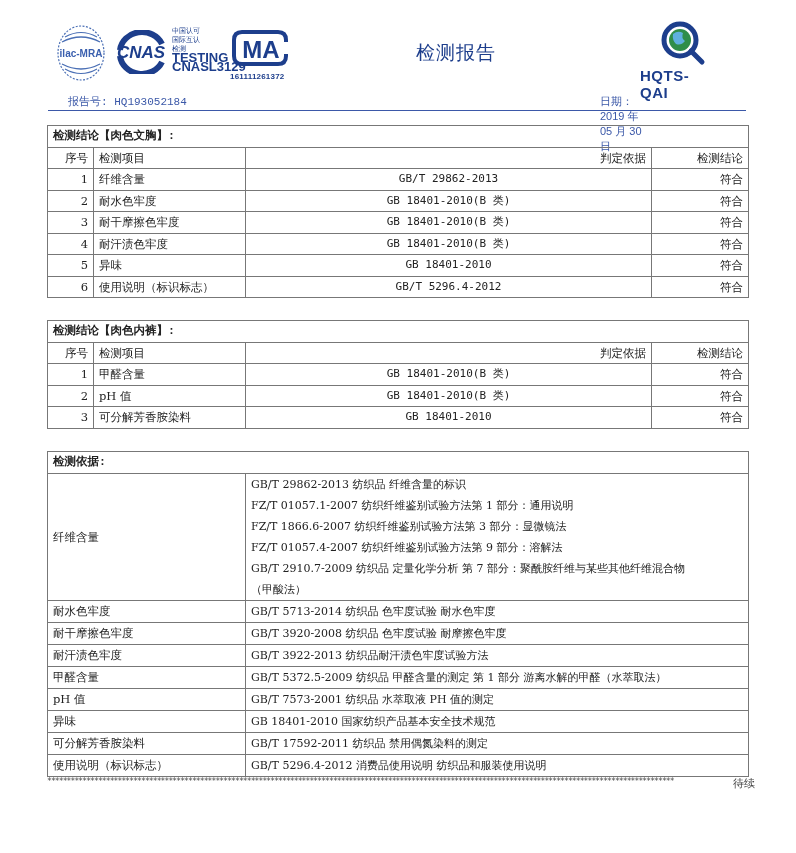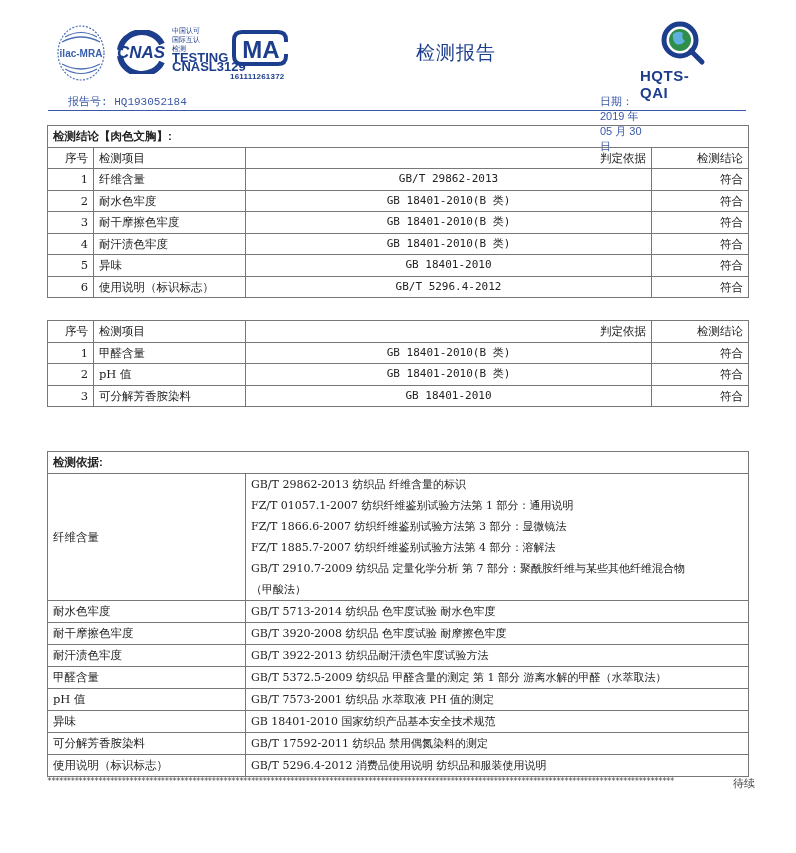--- a/index.html
+++ b/index.html
@@ -23,21 +23,21 @@
   .report-no { position: absolute; left: 68px; top: 94px; font-size: 11px; color: #3b58a8;
                font-family: Liberation Mono, monospace; }
   .report-date { position: absolute; left: 600px; top: 94px; font-size: 11px; color: #3b58a8;
                  font-family: "Liberation Sans", sans-serif; }
   .hline { position: absolute; left: 48px; top: 110px; width: 698px; height: 1px; background: #3b58a8; }
 
   table.t { position: absolute; left: 47px; width: 701px; border-collapse: collapse;
             font-size: 11.5px; table-layout: fixed; }
   table.t td { border: 1px solid #777; padding: 0 5px; height: 20.5px; line-height: 20px;
                white-space: nowrap; overflow: hidden; }
-  table.t td.sec { font-weight: bold; font-family: Liberation Sans, sans-serif; font-size: 11.5px;
+  table.t td.sec { font-weight: bold; font-family: Liberation Mono, monospace; font-size: 11.5px;
                    padding-left: 5px; margin-top: 32px; }
   table.t td.c { text-align: right; }
   table.t td.col-std { text-align: center; font-family: "DejaVu Sans Mono", "Liberation Mono", monospace;
                        font-size: 11px; }
   #t1 { top: 125px; }
   #t2 { top: 320px; }
   #t3 { top: 451px; }
   #t3 td.basis-left { vertical-align: middle; }
   #t3 td.basis-right { font-size: 11px; white-space: normal; line-height: 21px; }
   #t3 .line { display: block; height: 21px; white-space: nowrap; }
@@ -154,20 +154,23 @@
   </table>
 
 <table class="t" id="t2">
   <colgroup>
       <col style="width:46px">
       <col style="width:152px">
       <col style="width:406px">
       <col style="width:97px">
     </colgroup>
   <tbody>
+      <tr>
+        <td class="sec" colspan="4">检测结论【肉色内裤】:</td>
+      </tr>
   <tr>
     <td class="c">序号</td>
     <td>检测项目</td>
     <td class="c">判定依据</td>
     <td class="c">检测结论</td>
   </tr>
   <tr>
     <td class="c">1</td>
     <td>甲醛含量</td>
     <td class="col-std">GB 18401-2010(B 类)</td>
@@ -196,21 +199,21 @@
   <tbody>
       <tr>
         <td class="sec" colspan="2">检测依据:</td>
       </tr>
   <tr>
     <td class="basis-left">纤维含量</td>
     <td class="basis-right">
       <span class="line">GB/T 29862-2013 纺织品 纤维含量的标识</span>
       <span class="line">FZ/T 01057.1-2007 纺织纤维鉴别试验方法第 1 部分：通用说明</span>
       <span class="line">FZ/T 1866.6-2007 纺织纤维鉴别试验方法第 3 部分：显微镜法</span>
-      <span class="line">FZ/T 1885.7-2007 纺织纤维鉴别试验方法第 4 部分：溶解法</span>
+      <span class="line">FZ/T 01057.4-2007 纺织纤维鉴别试验方法第 9 部分：溶解法</span>
       <span class="line">GB/T 2910.7-2009 纺织品 定量化学分析 第 7 部分：聚酰胺纤维与某些其他纤维混合物</span>
       <span class="line">（甲酸法）</span>
     </td>
   </tr>
   <tr>
     <td>耐水色牢度</td>
     <td class="basis-right">GB/T 5713-2014 纺织品  色牢度试验  耐水色牢度</td>
   </tr>
   <tr>
     <td>耐干摩擦色牢度</td>

